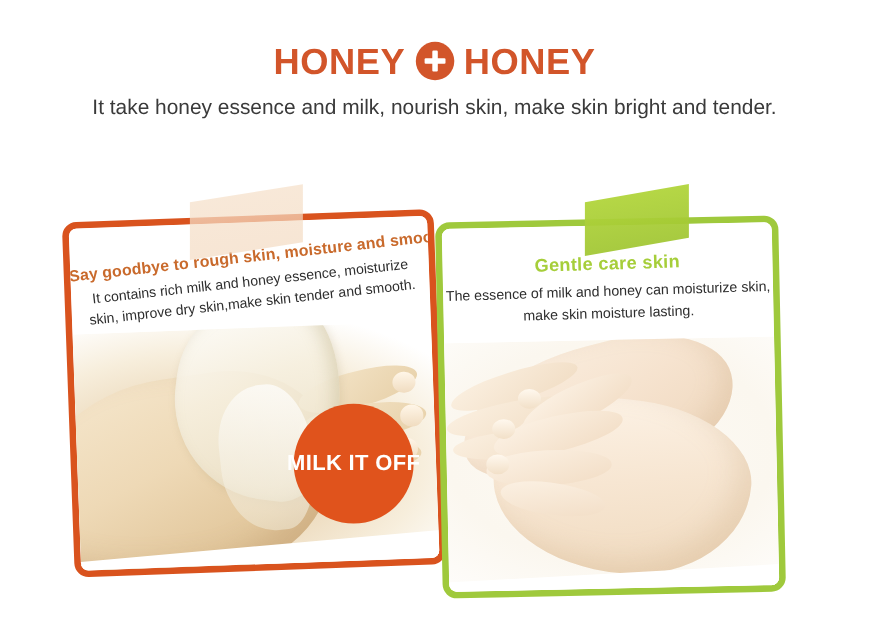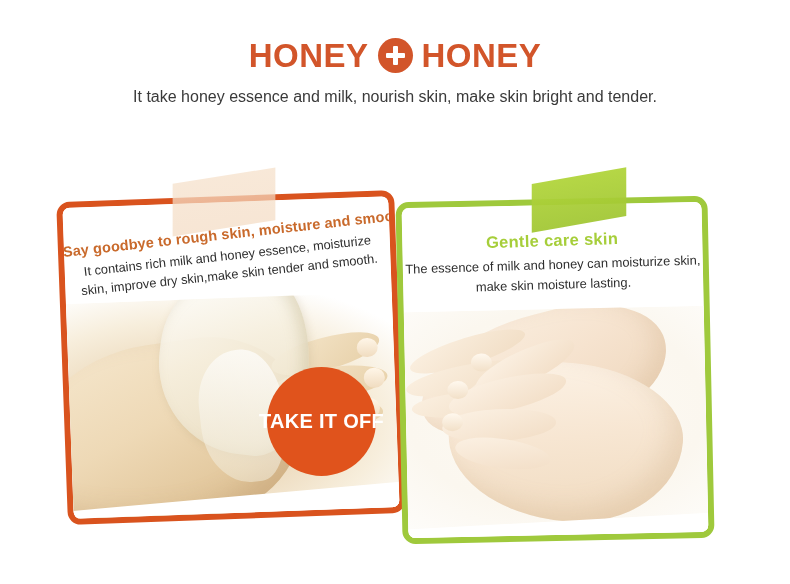--- a/index.html
+++ b/index.html
@@ -25,21 +25,21 @@
     background:#d2552a;position:relative;flex:0 0 auto;
   }
   .plus-badge::before,.plus-badge::after{
     content:"";position:absolute;background:#fff;border-radius:1px;
   }
   .plus-badge::before{left:50%;top:8px;width:5px;height:19px;margin-left:-2.5px;}
   .plus-badge::after{top:50%;left:8px;height:5px;width:19px;margin-top:-2.5px;}
 
   .subtitle{
     position:absolute;left:0;top:88px;width:790px;text-align:center;
-    font-size:16px;color:#3a3a3a;
+    font-size:19px;color:#3a3a3a;
   }
 
   
   .card{
     position:absolute;border-style:solid;border-radius:13px;
     background:#ffffff;overflow:hidden;
   }
   .card-left{
     left:62px;top:196px;width:326px;height:311px;
     border-width:6px;border-color:#d9531e;
@@ -261,16 +261,16 @@
         <div class="body-line l2">make skin moisture lasting.</div>
       </div>
 
     </div>
   </div>
 
   <div class="tape tape-left"></div>
   <div class="tape tape-right"></div>
 
   <div class="badge badge-take">
-    <span>TAKE IT OFF</span>
+    <span>MILK IT OFF</span>
   </div>
 
 </div>
 
 </body></html>

